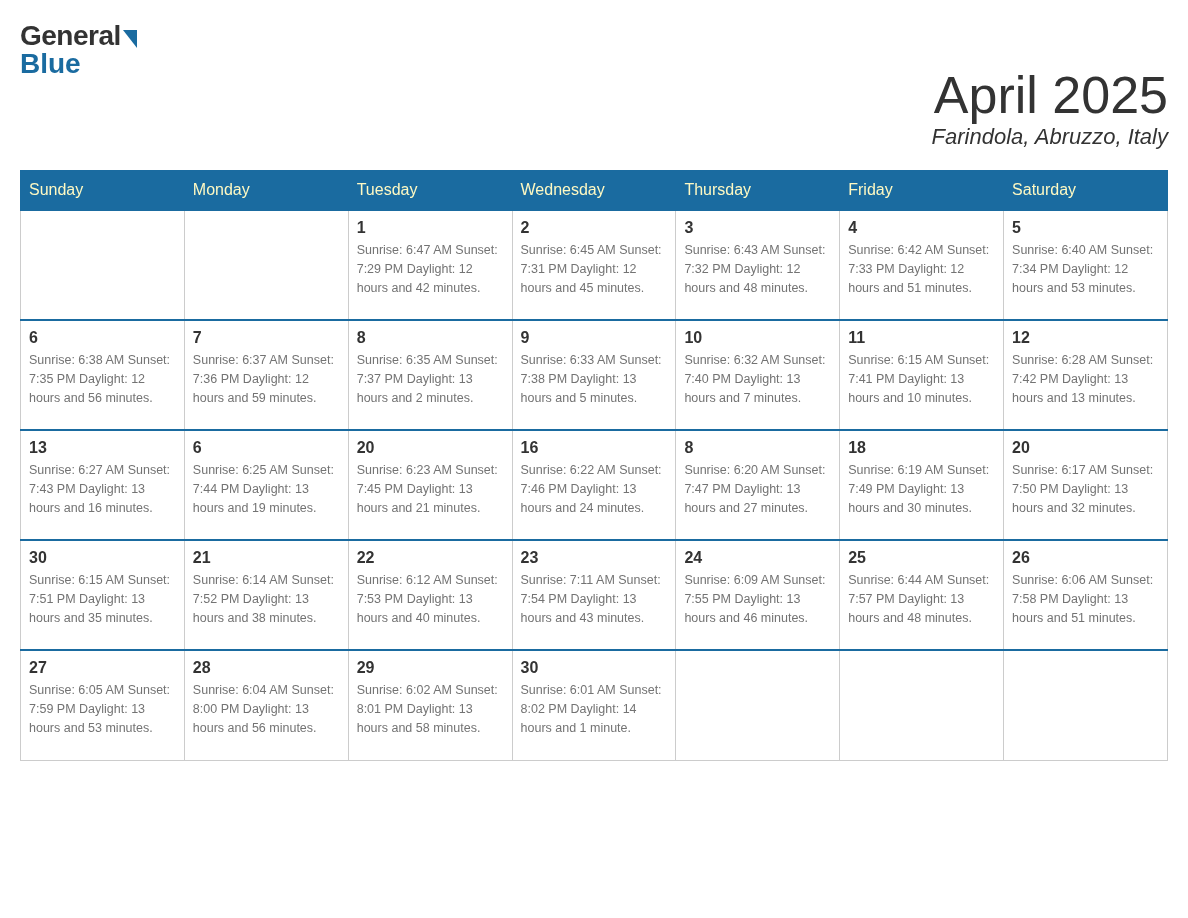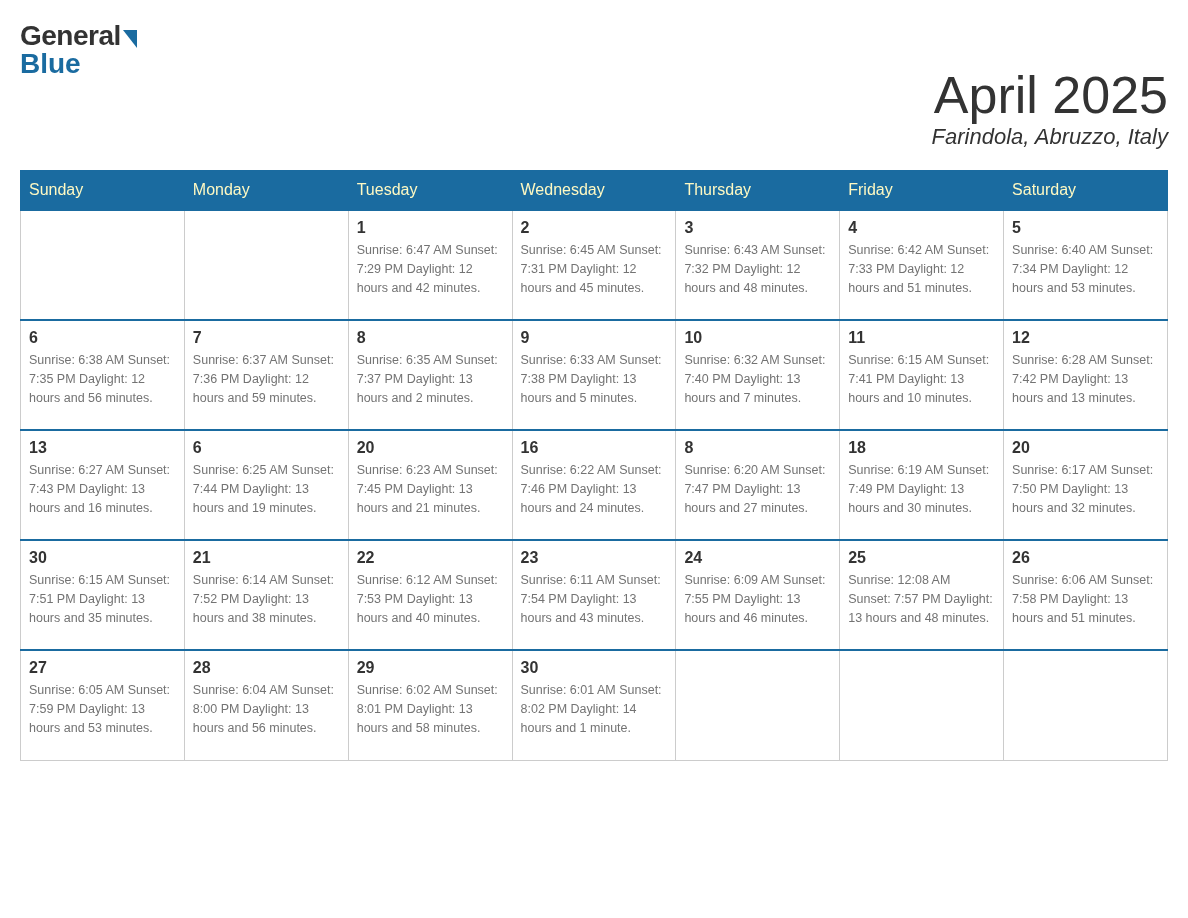--- a/index.html
+++ b/index.html
@@ -289,35 +289,35 @@
         </td>
         <td>
           <span class="day-number">22</span>
           <div class="day-info">Sunrise: 6:12 AM
 Sunset: 7:53 PM
 Daylight: 13 hours
 and 40 minutes.</div>
         </td>
         <td>
           <span class="day-number">23</span>
-          <div class="day-info">Sunrise: 6:11 AM
+          <div class="day-info">Sunrise: 7:11 AM
 Sunset: 7:54 PM
 Daylight: 13 hours
 and 43 minutes.</div>
         </td>
         <td>
           <span class="day-number">24</span>
           <div class="day-info">Sunrise: 6:09 AM
 Sunset: 7:55 PM
 Daylight: 13 hours
 and 46 minutes.</div>
         </td>
         <td>
           <span class="day-number">25</span>
-          <div class="day-info">Sunrise: 12:08 AM
+          <div class="day-info">Sunrise: 6:44 AM
 Sunset: 7:57 PM
 Daylight: 13 hours
 and 48 minutes.</div>
         </td>
         <td>
           <span class="day-number">26</span>
           <div class="day-info">Sunrise: 6:06 AM
 Sunset: 7:58 PM
 Daylight: 13 hours
 and 51 minutes.</div>

